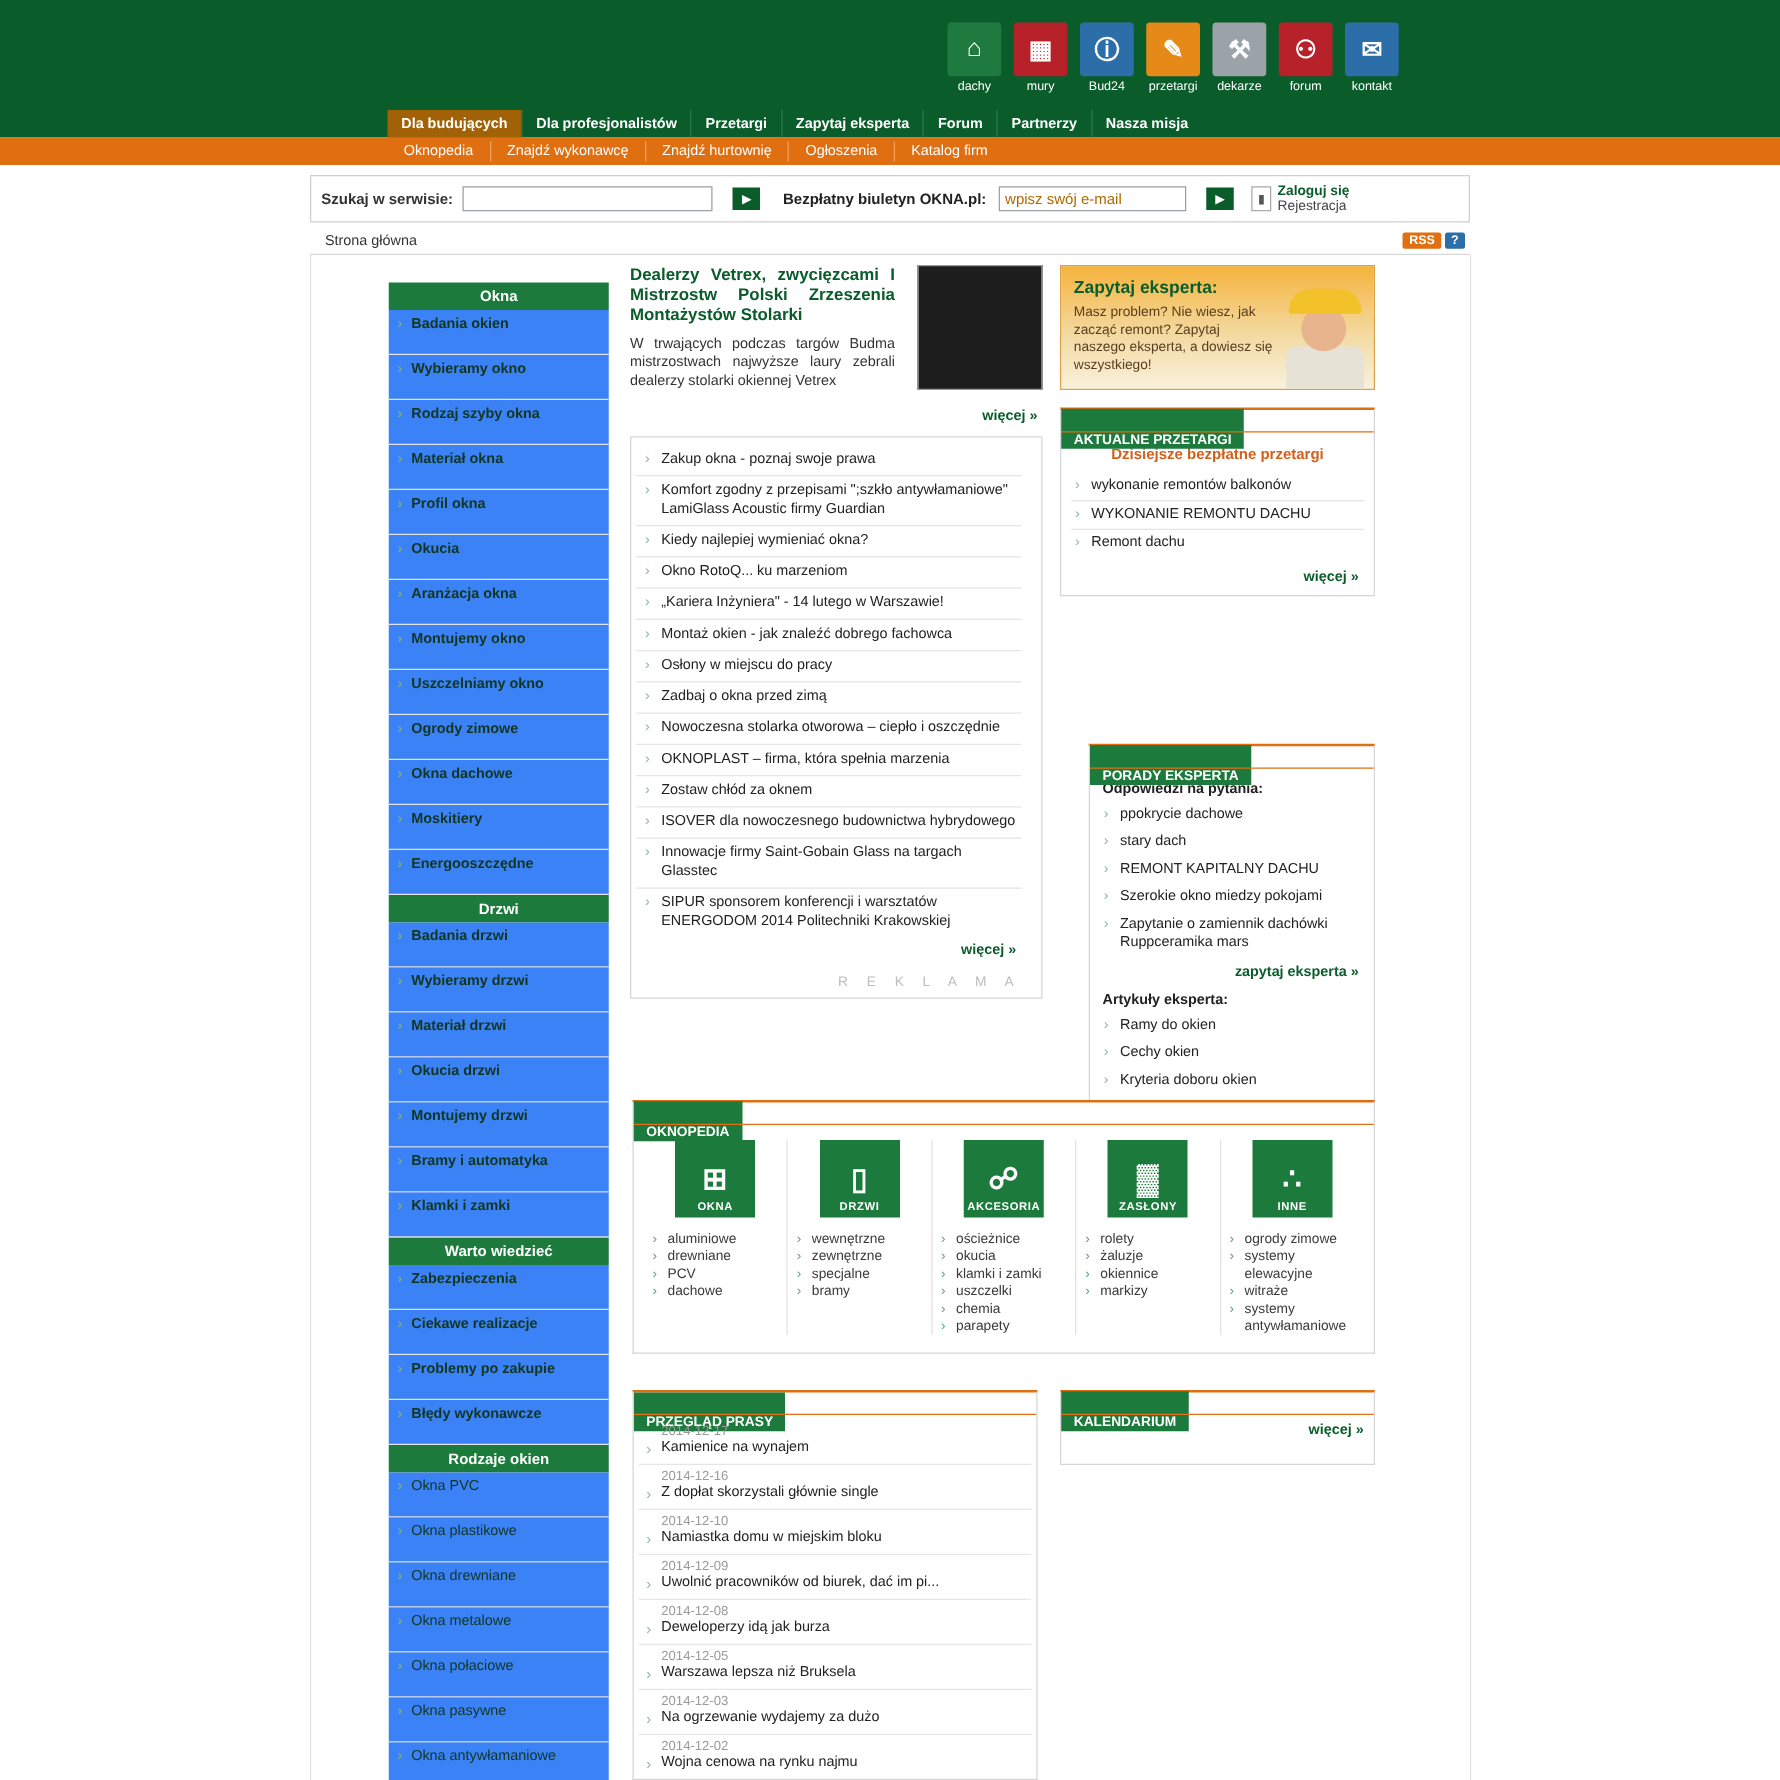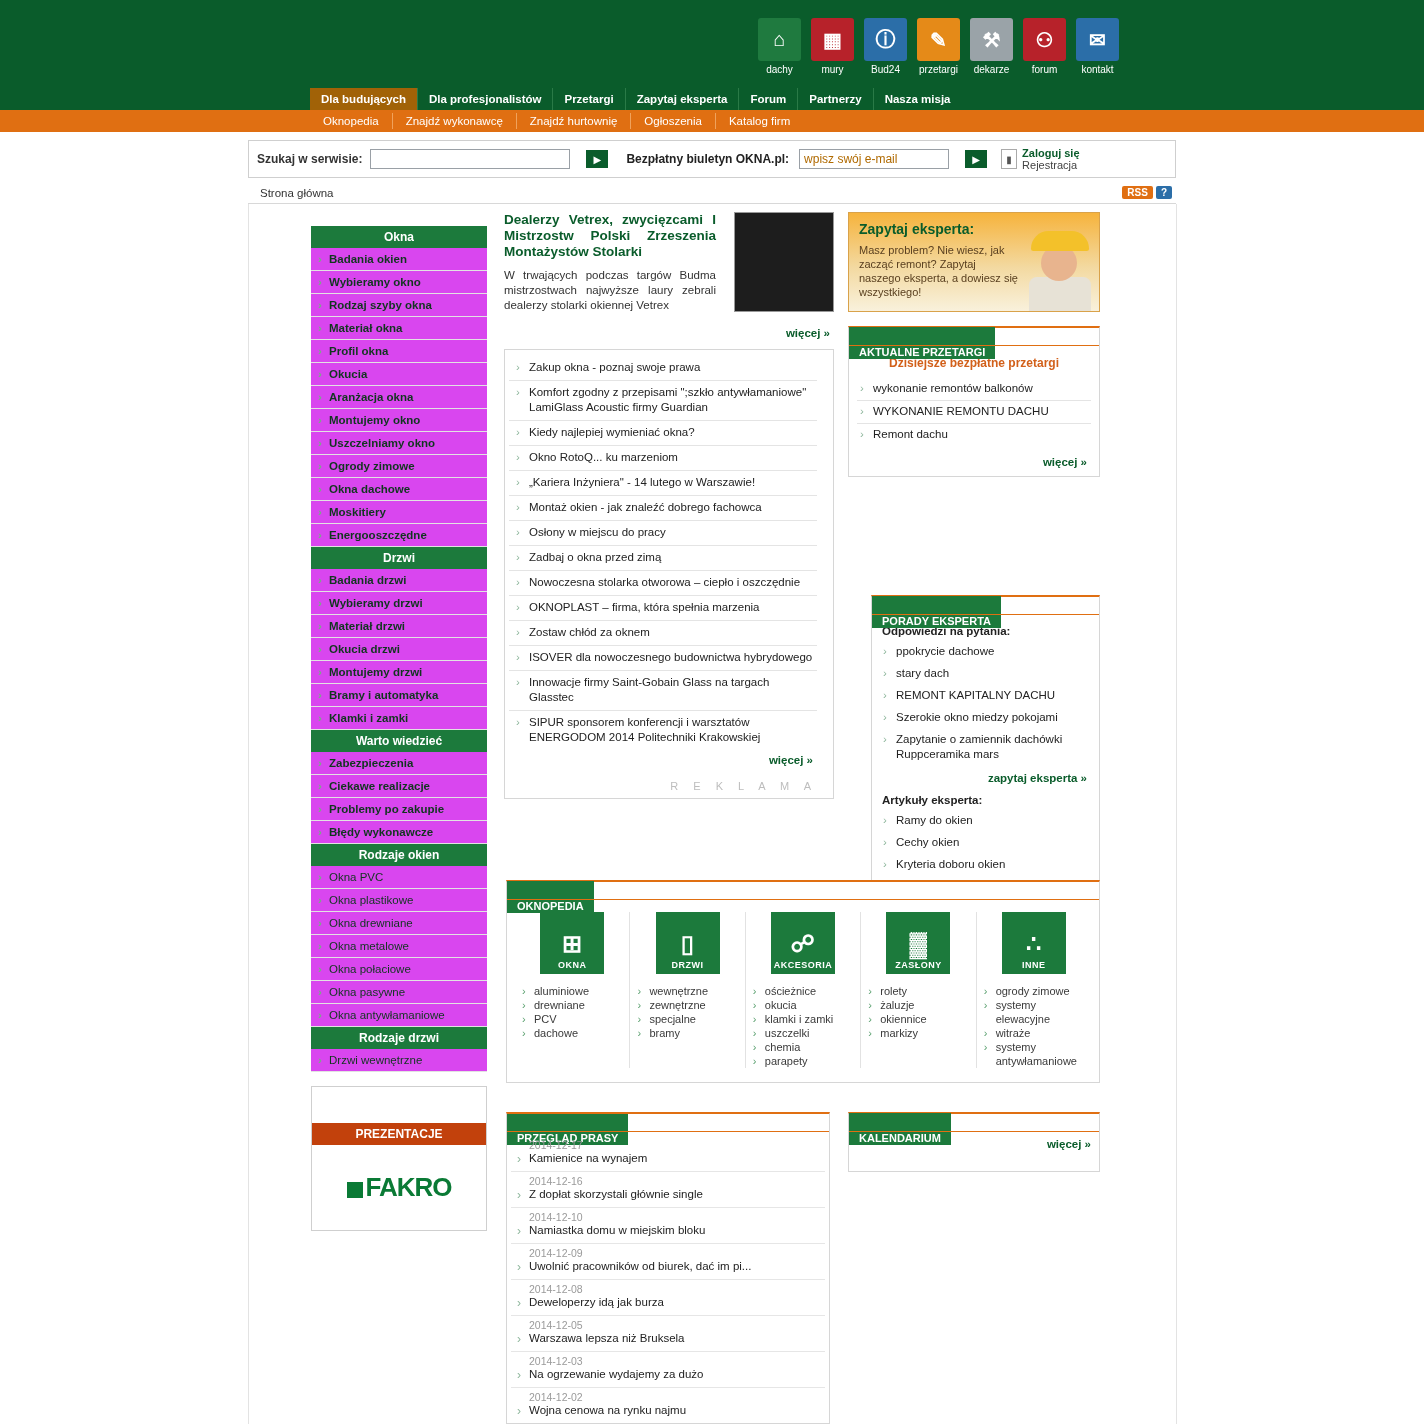--- a/index.html
+++ b/index.html
@@ -95,22 +95,22 @@
   .col-left { position:absolute; left:311px; top:226px; width:176px; }
   .col-mid  { position:absolute; left:504px; top:212px; width:330px; }
   .col-right{ position:absolute; left:848px; top:212px; width:252px; }
 
   .sec-head {
     background:#1c7a3c; color:#fff; font-size:12px; font-weight:bold; text-align:center;
     height:22px; line-height:22px;
   }
   .sec-head.grey { background:#c2410c;margin-top:36px; }
   .menu-item {
-    border-bottom:1px solid #e2e2e2; height:23px; line-height:23px; font-size:11.5px;
-    color:#11361f; font-weight:bold; padding-left:18px; position:relative; background:#d946ef;
+    border-bottom:1px solid #e2e2e2; height:36px; line-height:23px; font-size:11.5px;
+    color:#11361f; font-weight:bold; padding-left:18px; position:relative; background:#3b82f6;
   }
   .menu-item:before {
     content:"\203A"; position:absolute; left:7px; color:#7aa98a; font-weight:bold;
   }
   .menu-item.plain { font-weight:normal; }
 
   .left-box { border:1px solid #cfcfcf; margin-top:14px; }
   .left-box .bd { height:85px; display:flex; align-items:center; justify-content:center;text-align:right; }
   .fakro { font-size:26px; font-weight:bold; color:#0a7a35; letter-spacing:-1px; }
   .fakro .sq { display:inline-block;width:16px;height:16px;background:#0a7a35;margin-right:3px;vertical-align:-2px; }

